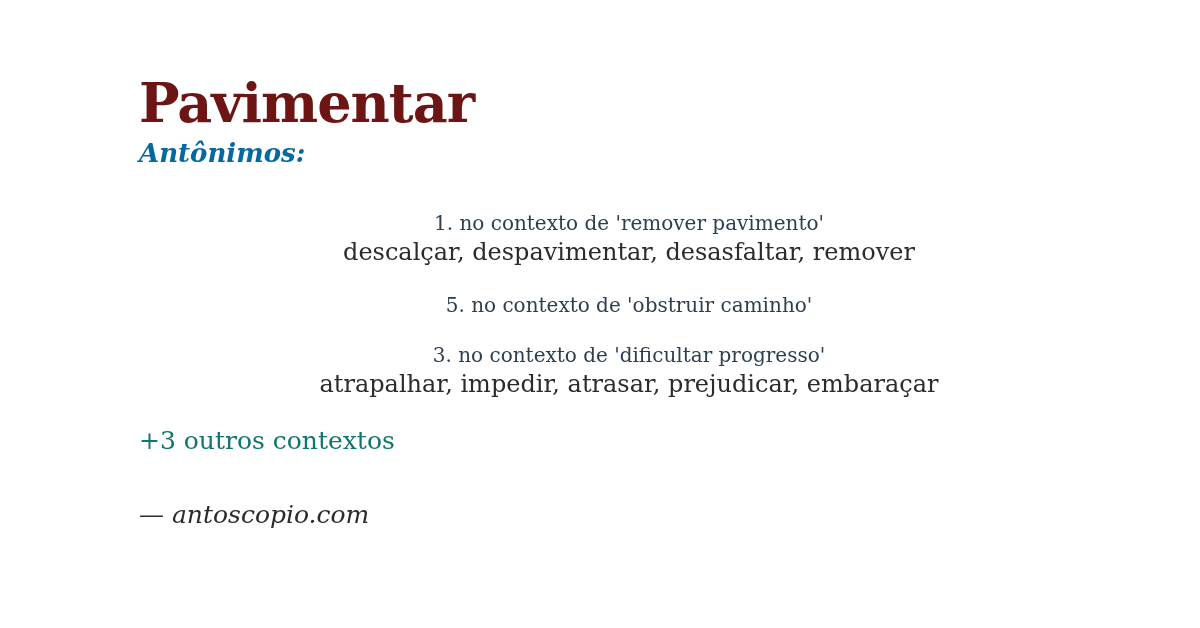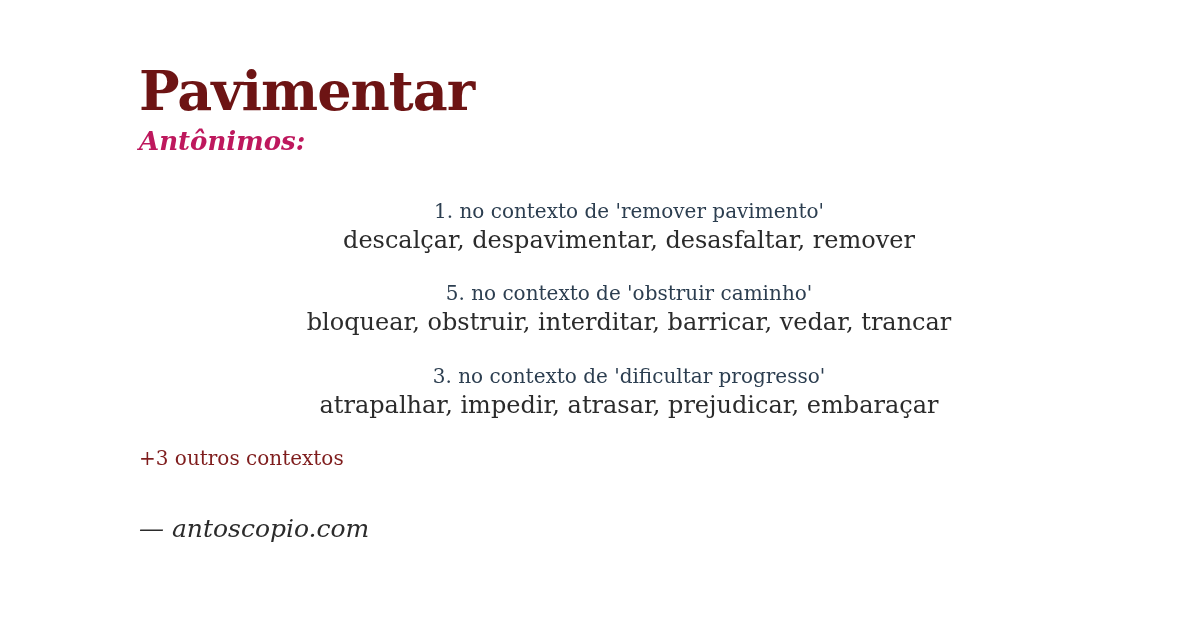--- a/index.html
+++ b/index.html
@@ -8,61 +8,61 @@
     width: 1200px;
     height: 628px;
     background: #ffffff;
     font-family: "DejaVu Serif", "Liberation Serif", serif;
     overflow: hidden;
     position: relative;
   }
   .card {
     position: absolute;
     left: 139px;
-    top: 0;
+    top: 12px;
     width: 980px;
   }
   .title {
     margin: 62px 0 0 0;
     font-size: 54px;
     line-height: 1.1;
     font-weight: bold;
     color: #6d1414;
     letter-spacing: -1px;
   }
   .section-heading {
     margin: 4px 0 0 0;
     font-size: 26px;
     line-height: 1.25;
     font-style: italic;
     font-weight: bold;
-    color: #be185d;
+    color: #0369a1;
   }
   .contexts {
     margin-top: 40px;
   }
   .context {
     margin-bottom: 24px;
     text-align: center;
   }
   .context-label {
     font-size: 20px;
     line-height: 1.3;
     color: #2c3e50;
   }
   .antonyms {
     font-size: 24px;
     line-height: 1.35;
     color: #2b2b2b;
   }
   .more-contexts {
     margin-top: 0;
-    font-size: 20px;
+    font-size: 25px;
     line-height: 1.3;
-    color: #7f1d1d;
+    color: #0f766e;
   }
   .attribution {
     margin-top: 42px;
     font-size: 25px;
     line-height: 1.3;
     font-style: italic;
     color: #2b2b2b;
   }
 </style>
 </head>
@@ -75,21 +75,20 @@
 
   <section class="contexts">
 
     <div class="context">
       <div class="context-label">1. no contexto de 'remover pavimento'</div>
       <div class="antonyms">descalçar, despavimentar, desasfaltar, remover</div>
     </div>
 
     <div class="context">
       <div class="context-label">5. no contexto de 'obstruir caminho'</div>
-      <div class="antonyms">bloquear, obstruir, interditar, barricar, vedar, trancar</div>
     </div>
 
     <div class="context">
       <div class="context-label">3. no contexto de 'dificultar progresso'</div>
       <div class="antonyms">atrapalhar, impedir, atrasar, prejudicar, embaraçar</div>
     </div>
 
   </section>
 
   <div class="more-contexts">+3 outros contextos</div>

